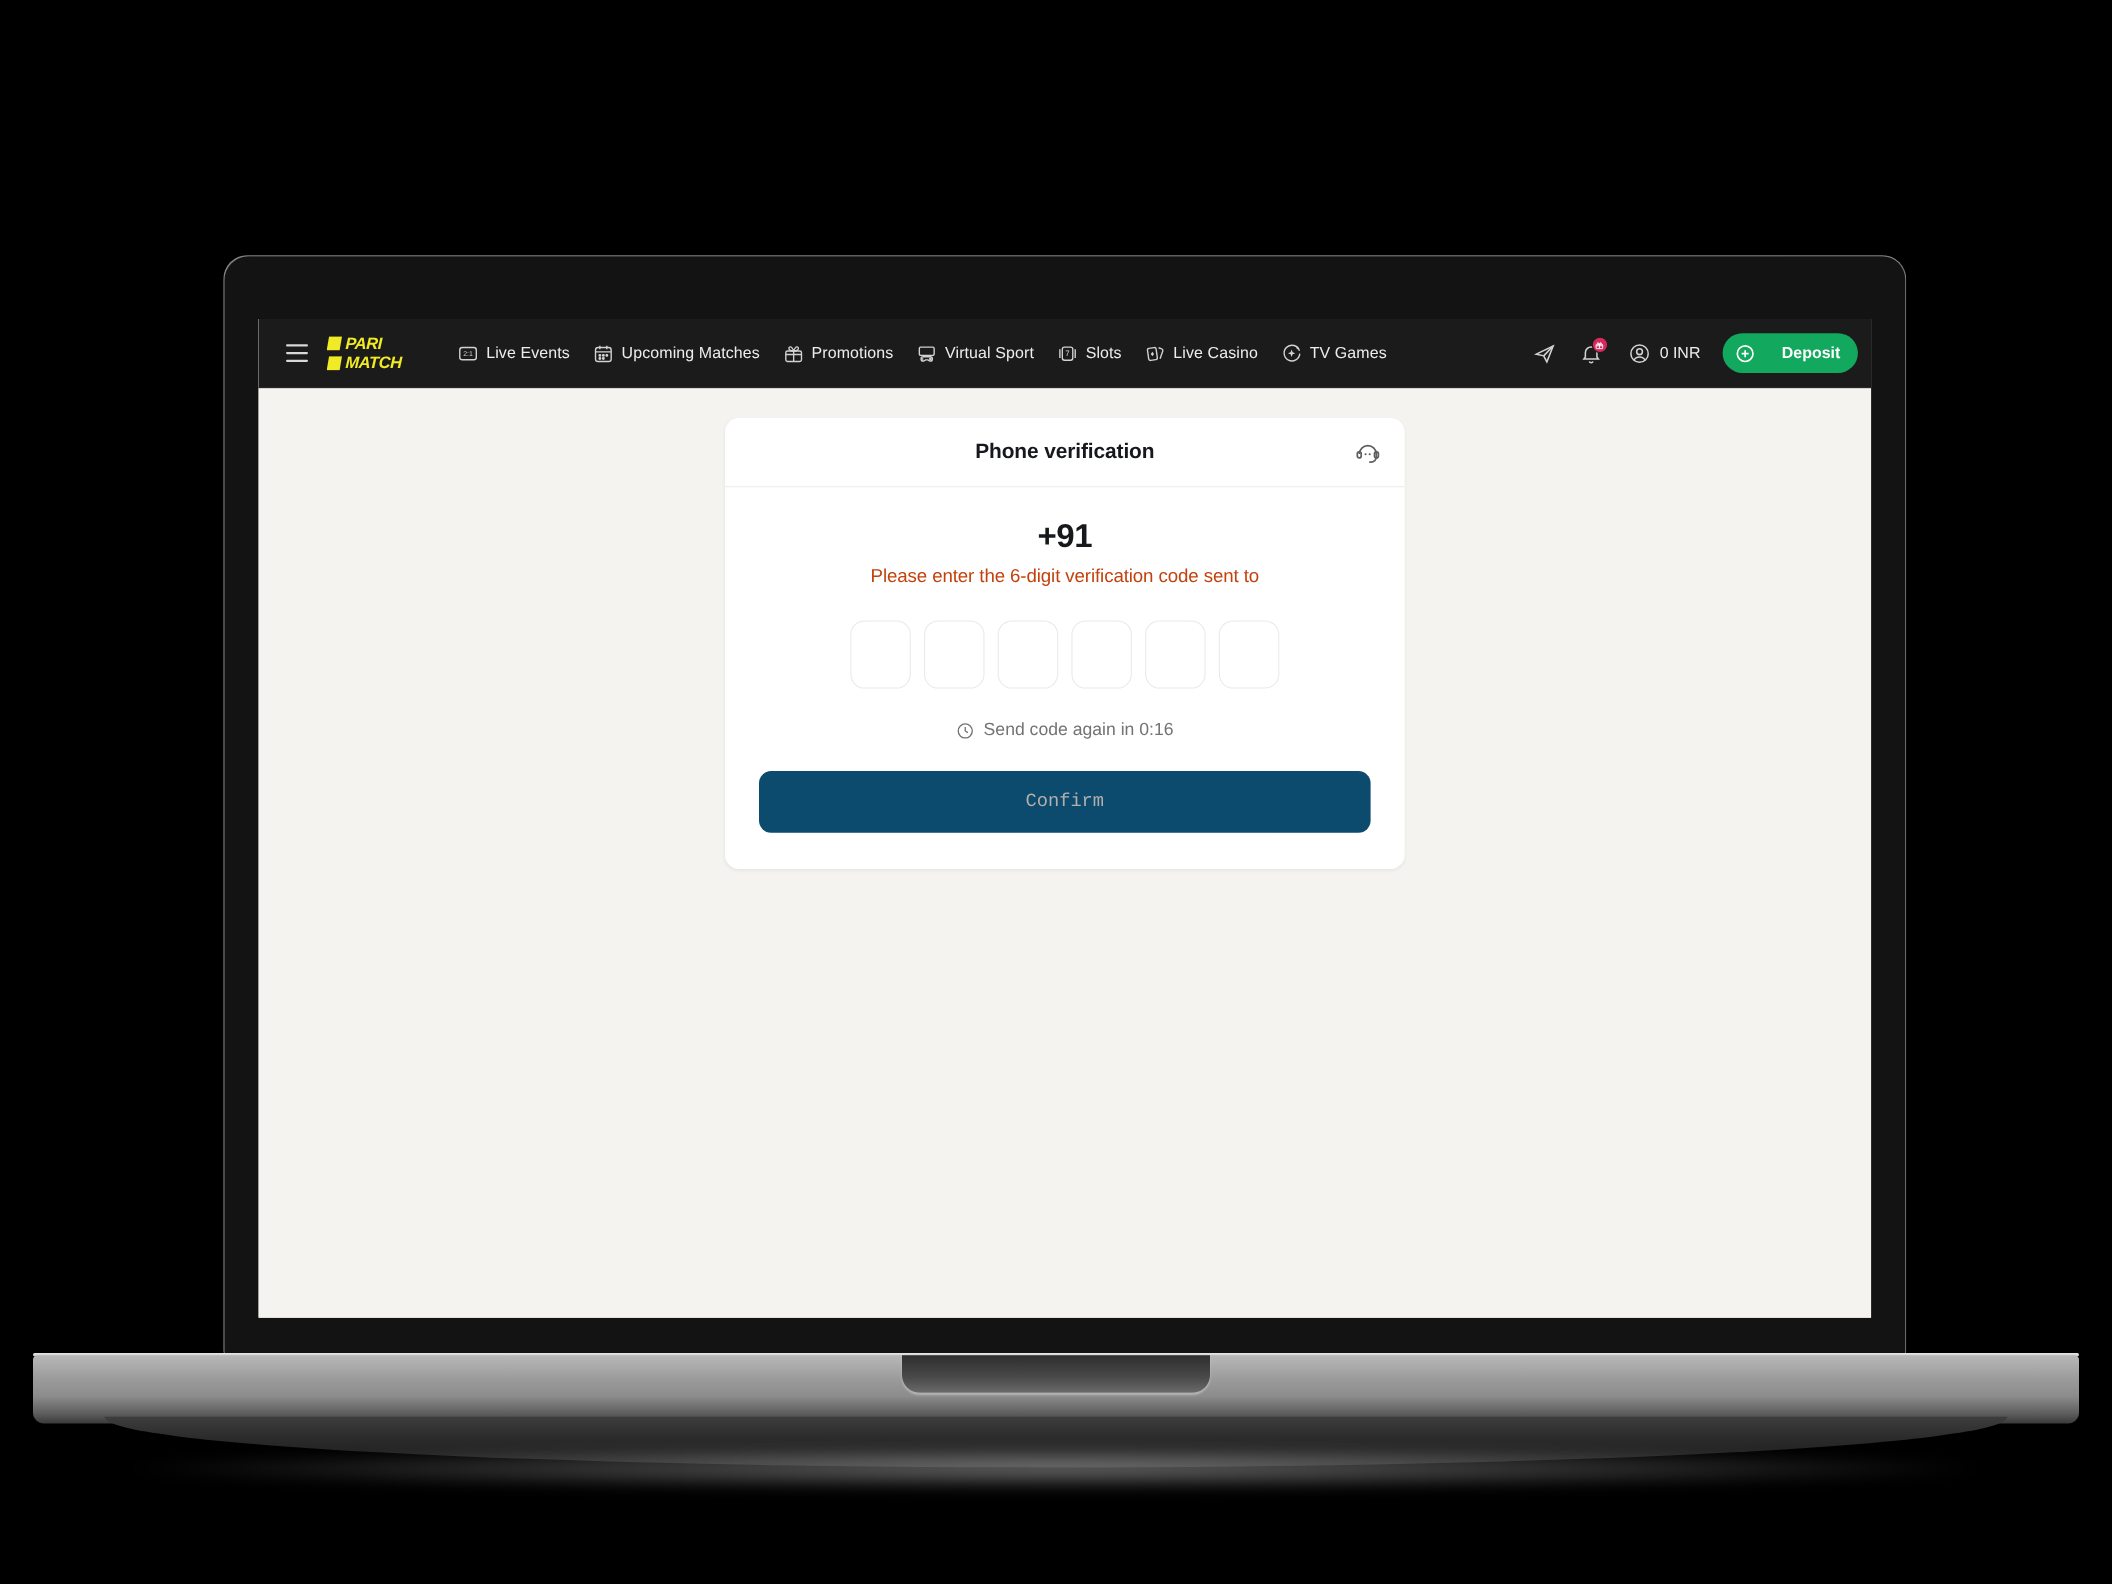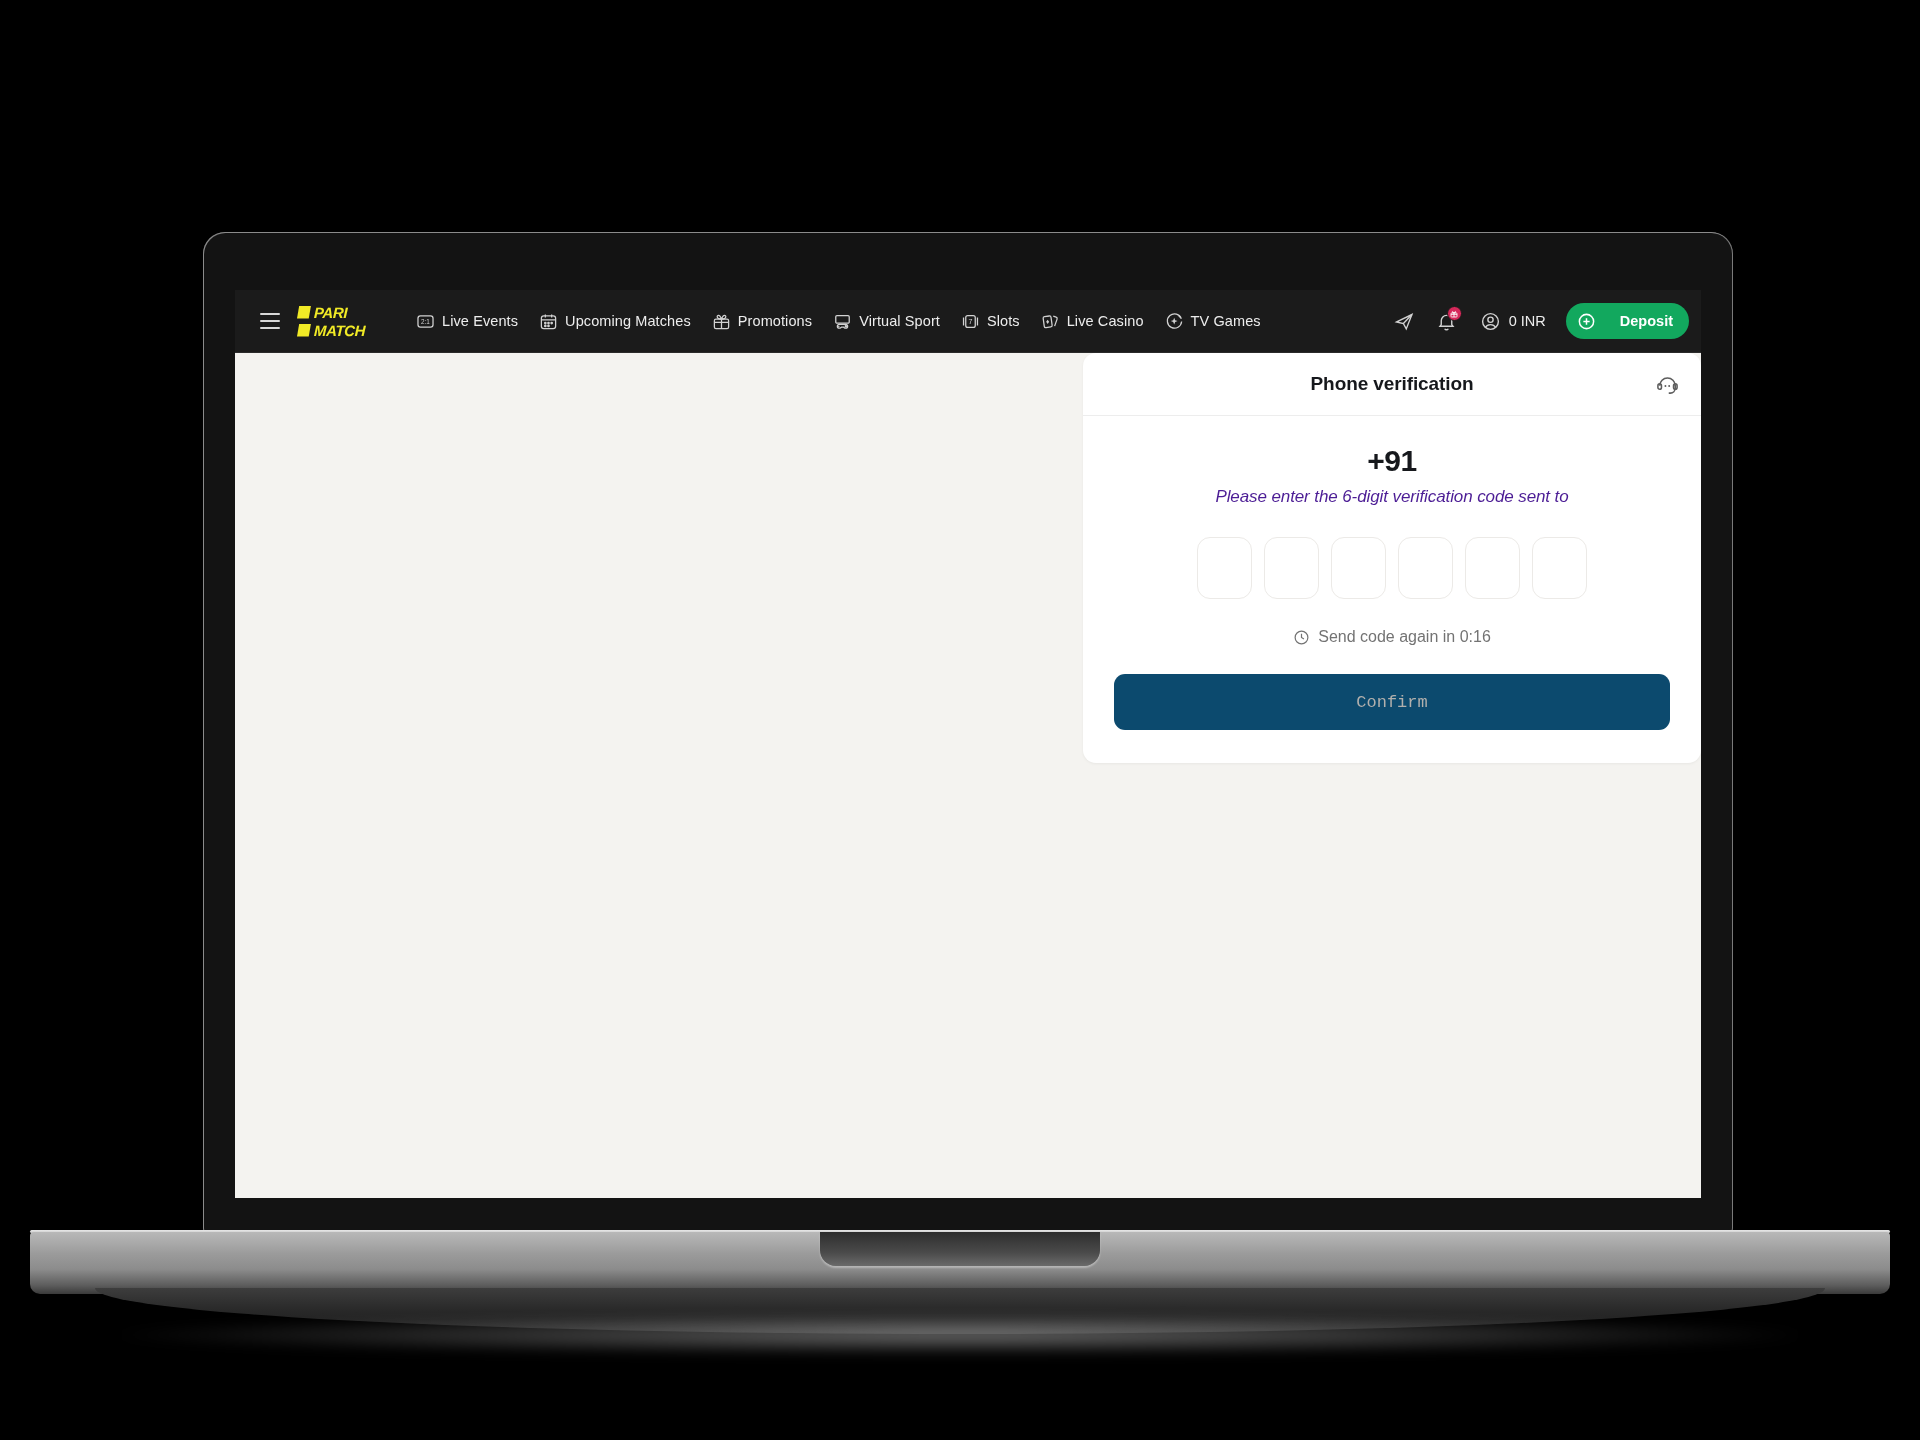--- a/index.html
+++ b/index.html
@@ -124,35 +124,35 @@
     background:#12a85e; color:#fff;
     border:none; border-radius:22px;
     height:36px; padding: 0 16px 0 11px;
     font-size:14.5px; font-weight:700; cursor:pointer;
     font-family:"Liberation Sans", sans-serif;
     margin-left: 6px;
   }
 
   
   .page { height: calc(908px - 63px); background:#f4f3f0;
-    display:flex; justify-content:flex-end; }
+    display:flex; justify-content:center; padding-top: 27px; }
 
   .modal { width: 618px; background:#ffffff; border-radius: 13px;
     box-shadow: 0 1px 3px rgba(0,0,0,.05); height: max-content; overflow:hidden; }
 
   .modal-head { height: 63px; display:flex; align-items:center;
     justify-content:center; position:relative; border-bottom:1px solid #ededed; }
   .modal-title { font-size:19px; font-weight:700; color:#16181c; letter-spacing:-.1px; }
   .support-btn { position:absolute; right: 17px; top:50%; transform:translateY(-50%);
     width:34px; height:34px; display:flex; align-items:center; justify-content:center;
     cursor:pointer; color:#5e5e5e; }
 
   .modal-body { padding: 28px 40px 0; text-align:center; }
   .phone-number { font-size: 30px; font-weight:700; color:#16181c; letter-spacing:-.4px; }
-  .hint { margin-top: 9px; font-size:17px; color:#4c1d95; letter-spacing:-.1px;font-style:italic; }
+  .hint { margin-top: 9px; font-size:17px; color:#c2410c; letter-spacing:-.1px; }
 
   .otp-row { display:flex; justify-content:center; gap: 12px; margin-top: 30px; }
   .otp-cell { width: 55px; height: 62px; border: 1.5px solid #eceae7;
     border-radius: 13px; background:#fff; outline:none; text-align:center;
     font-size:24px; font-family:"Liberation Sans", sans-serif; color:#16181c; }
 
   .resend { margin-top: 29px; display:flex; align-items:center;
     justify-content:center; gap:8px; color:#737373; font-size:16px; }
   .resend svg { width:17px; height:17px; flex:none; }
 

